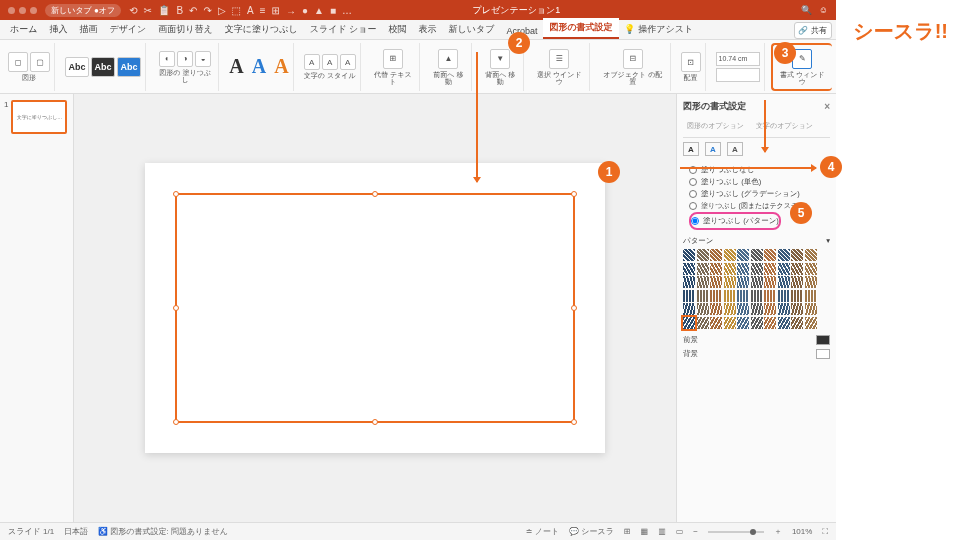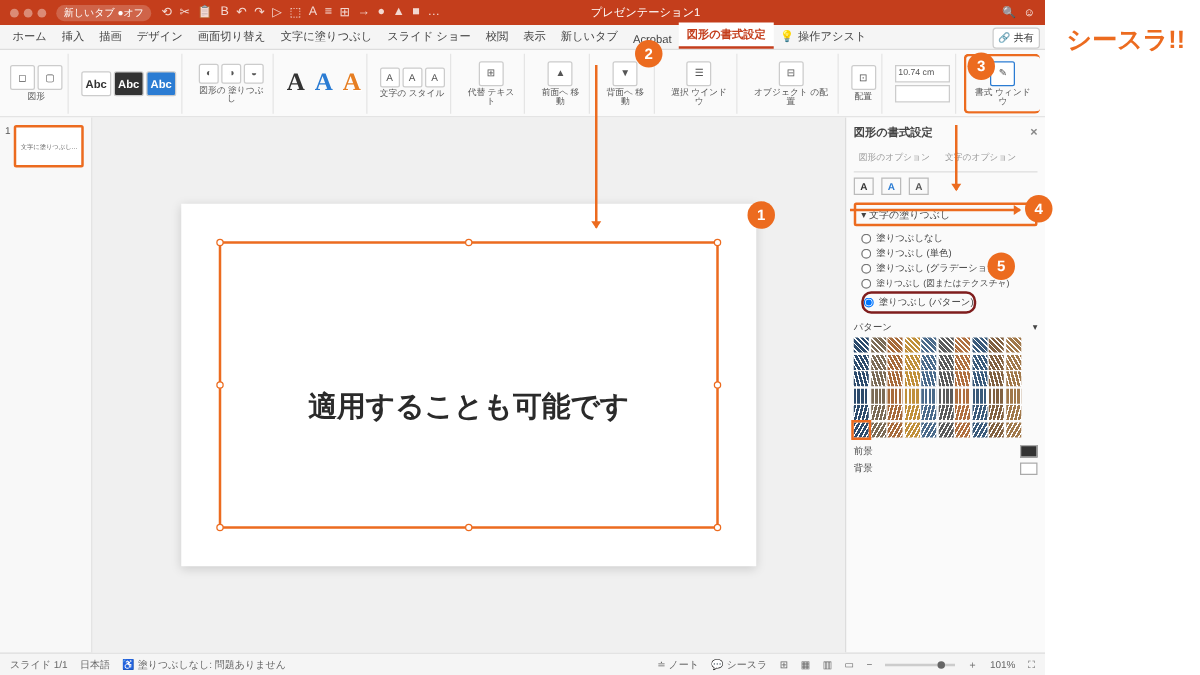--- a/index.html
+++ b/index.html
@@ -54,21 +54,21 @@
 .pane .pt{font-size:9px;font-weight:700;margin-bottom:6px;display:flex;align-items:center}
 .pane .pt .x{margin-left:auto;font-size:10px;color:#888}
 .pane .opt-tabs{display:flex;gap:4px;font-size:7px;color:#999;border-bottom:1px solid #ddd;padding-bottom:4px;margin-bottom:4px}
 .pane .opt-tabs span{padding:2px 4px}
 .pane .mini-ico{display:flex;gap:6px;margin-bottom:6px}
 .pane .mini-ico span{width:16px;height:14px;border:1px solid #bbb;display:flex;align-items:center;justify-content:center;font-size:8px;font-weight:700}
 .pane .sec{border:2px solid #ec6b1f;border-radius:2px;padding:2px 4px;font-size:8px;margin-bottom:2px}
 .pane .radios{padding:2px 0 2px 6px}
 .pane .radios label{display:flex;align-items:center;gap:4px;font-size:7.5px;padding:1px 0}
 .pane .radios input{width:8px;height:8px}
-.pane .radios .sel{border:2px solid #7f1d1d;border-radius:8px;padding:1px 0;display:inline-flex}
+.pane .radios .sel{border:2px solid #ec4899;border-radius:8px;padding:1px 0;display:inline-flex}
 .pane .pat-lbl{font-size:7.5px;margin:4px 0 3px;display:flex}
 .pane .pat-lbl .dd{margin-left:auto}
 .pane .swatches{display:grid;grid-template-columns:repeat(10,12px);gap:1.5px;margin-bottom:4px}
 .pane .swatches .sw{width:12px;height:12px;background:#333}
 .pane .swatches .sw.sel{outline:2px solid #ec6b1f}
 .pane .fgbg{display:flex;font-size:7.5px;padding:2px 0}
 .pane .fgbg .c{margin-left:auto;width:14px;height:10px;border:1px solid #aaa}
 .pane .sec2{font-size:8px;padding:2px 0;margin-top:4px}
 .status{height:18px;background:#f5f5f5;border-top:1px solid #ddd;display:flex;align-items:center;padding:0 8px;font-size:8px;color:#666;gap:10px}
 .status .sp{flex:1}
@@ -230,41 +230,39 @@
           <div class="h tl"></div>
             <div class="h tm"></div>
             <div class="h tr"></div>
           <div class="h ml"></div>
             <div class="h mr"></div>
           <div class="h bl"></div>
             <div class="h bm"></div>
             <div class="h br"></div>
           <div class="slide-text">
             <br>
-            <span>適用することも可能です</span>
           </div>
         </div>
       </div>
     </div>
 
     <div class="pane">
       <div class="pt">
           <span>図形の書式設定</span>
           <span class="x">×</span>
         </div>
       <div class="opt-tabs">
         <span>図形のオプション</span>
         <span>文字のオプション</span>
       </div>
       <div class="mini-ico">
         <span style="color:#333">A</span>
         <span style="color:#2b7cd3">A</span>
         <span style="color:#555">A</span>
       </div>
-      <div class="sec">▾ <span>文字の塗りつぶし</span></div>
       <div class="radios">
         <label>
             <input type="radio" style="">
             <span>塗りつぶしなし</span>
           </label>
         <label>
             <input type="radio" style="">
             <span>塗りつぶし (単色)</span>
           </label>
         <label>
@@ -355,21 +353,21 @@
       <div class="fgbg">
           <span>背景</span>
           <span class="c" style="background:#fff"></span>
         </div>
     </div>
   </div>
 
   <div class="status">
     <span>スライド 1/1</span>
     <span>日本語</span>
-    <span>♿ <span>塗りつぶしなし: 問題ありません</span></span>
+    <span>♿ <span>図形の書式設定: 問題ありません</span></span>
     <span class="sp"></span>
     <span>≐ <span>ノート</span></span>
     <span>💬 <span>シースラ</span></span>
     <span>⊞</span>
     <span>▦</span>
     <span>▥</span>
     <span>▭</span>
     <span>−</span>
       <span class="zoom-track"></span>
       <span>＋</span>

